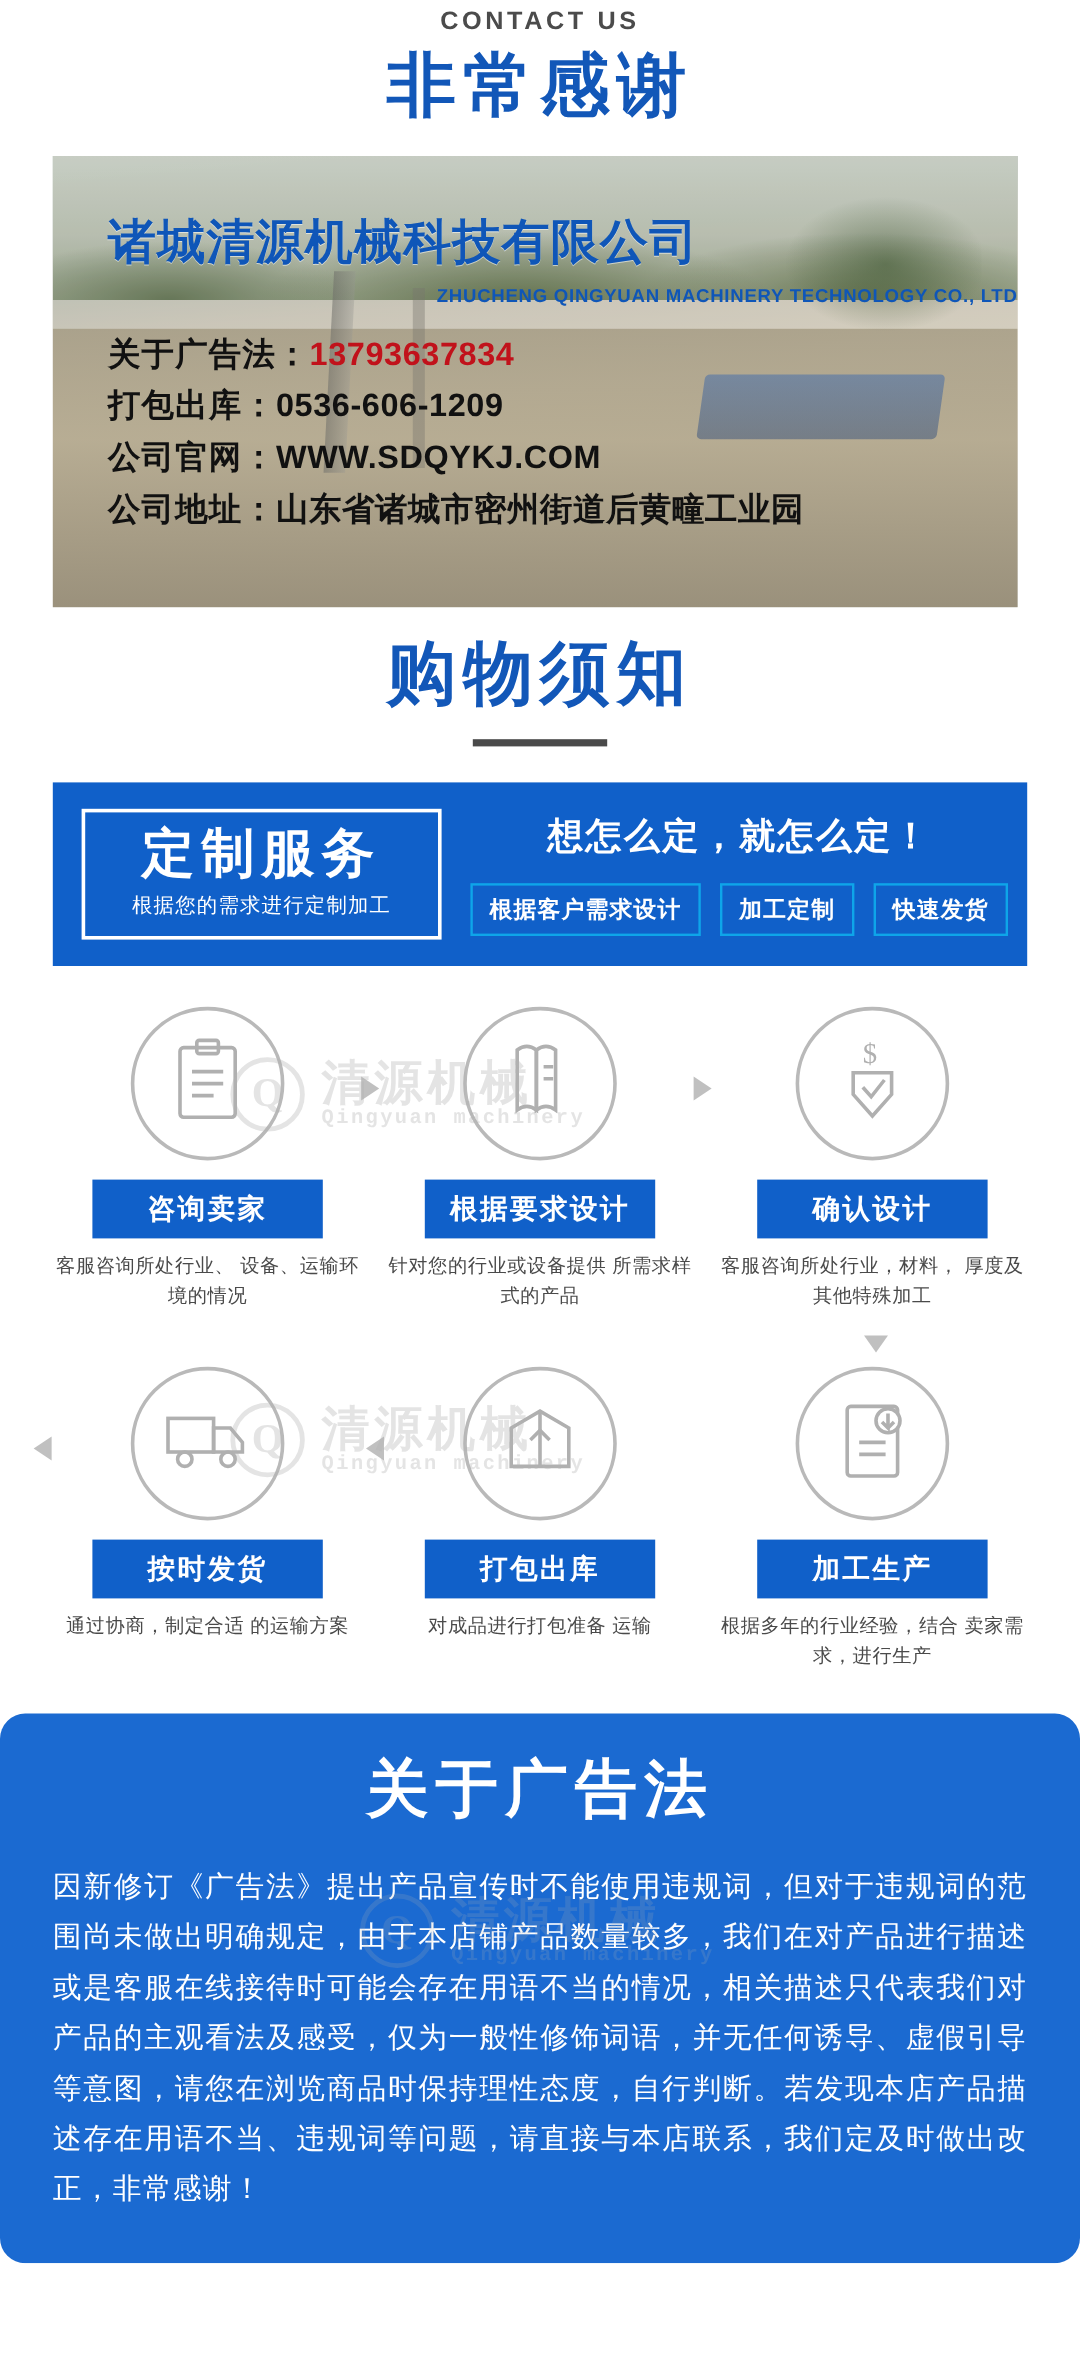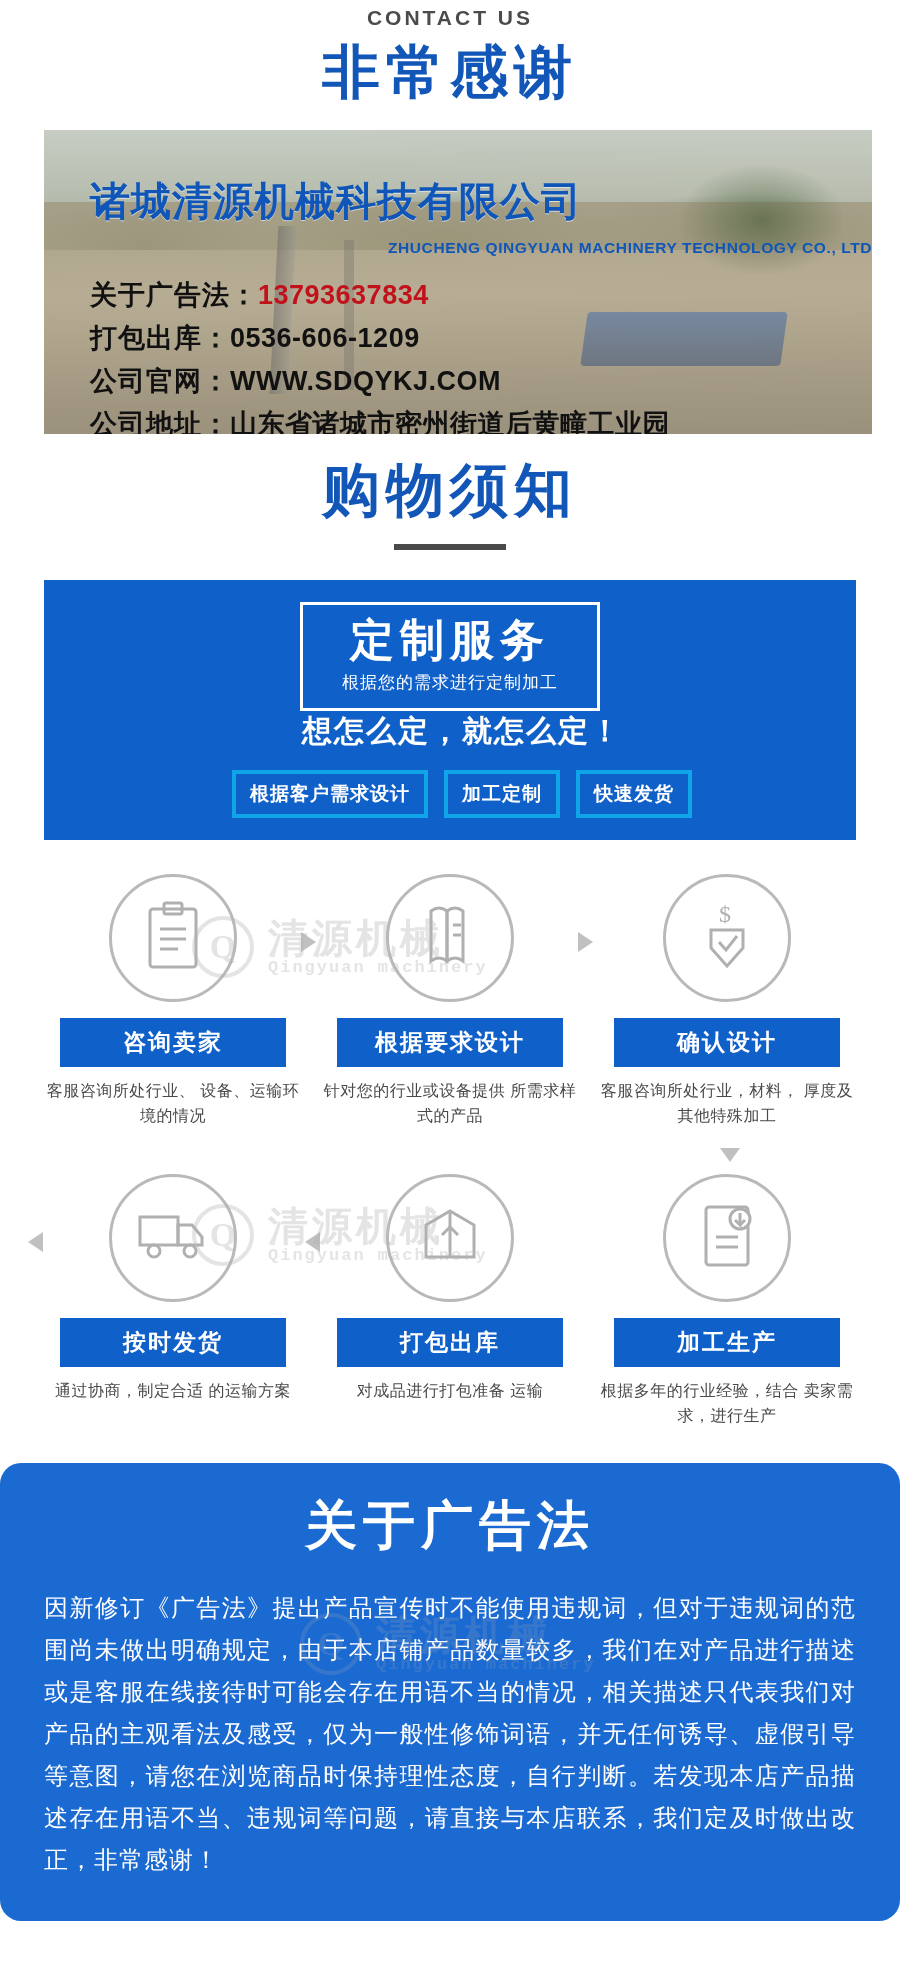--- a/index.html
+++ b/index.html
@@ -28,22 +28,22 @@
     margin-top: 10px;
     line-height: 1.1;
   }
   .rule {
     width: 112px; height: 6px; background: #4a4a4a;
     margin: 22px auto 0 auto;
   }
 
   
   .contact-banner {
-    margin: 26px 28px 0 44px;
-    height: 304px;
+    margin: 26px 52px 0 44px;
+    height: 376px;
     position: relative;
     overflow: hidden;
     background:
       linear-gradient(180deg, rgba(255,255,255,.42), rgba(255,255,255,.42)),
       linear-gradient(175deg, #8fa090 0%, #7d8c7a 18%, #a59d86 34%, #b9ad92 52%, #a89a80 70%, #8e8a76 100%);
   }
   .contact-banner .hills {
     position: absolute; left: 0; right: 0; top: 0; height: 120px;
     background:
       radial-gradient(ellipse 220px 70px at 12% 100%, #5d6f4e 0%, rgba(93,111,78,0) 70%),
@@ -99,61 +99,60 @@
   .c-value.hot { color: #c1121b; }
 
   
   .custom-panel {
     margin: 30px 44px 0 44px;
     background: #1060c9;
     padding: 22px 24px;
     display: flex;
     align-items: center;
     position: relative;
-    flex-direction: column;
   }
   .custom-left {
     border: 3px solid #ffffff;
     padding: 12px 16px 14px 16px;
     text-align: center;
     min-width: 300px;
   }
   .custom-left .t1 {
     color: #fff; font-size: 44px; font-weight: bold; letter-spacing: 6px; line-height: 1.05;
   }
   .custom-left .t2 {
     color: #fff; font-size: 17px; letter-spacing: 1px; margin-top: 8px;
   }
   .custom-right { flex: 1; padding-left: 24px; }
   .custom-right .slogan {
     color: #fff; font-size: 30px; font-weight: bold; letter-spacing: 2px; text-align: center;
     margin-bottom: 18px;
   }
   .tag-row { display: flex; justify-content: center; gap: 16px; }
   .tag {
-    border: 4px solid #0ea5e9; color: #fff; background: transparent;
+    border: 2px solid #0ea5e9; color: #fff; background: transparent;
     font-size: 19px; font-weight: bold; padding: 7px 14px; letter-spacing: 1px;
     white-space: nowrap;
   }
 
   
   .steps { margin: 34px 44px 0 44px; }
   .step-row { display: flex; justify-content: space-between; position: relative; }
   .step {
     width: 258px; text-align: center; position: relative;
   }
   .circle {
     width: 128px; height: 128px; border-radius: 50%;
     border: 3px solid #b9b9b9; margin: 0 auto;
     display: flex; align-items: center; justify-content: center;
     background: #fff;
   }
   .step-btn {
     background: #1060c9; color: #fff; font-size: 23px; font-weight: bold;
-    letter-spacing: 2px; padding: 9px 0; margin: 16px auto 0 auto; width: 226px;
+    letter-spacing: 2px; padding: 9px 0; margin: 16px auto 0 auto; width: 192px;
   }
   .step-desc {
     margin-top: 12px; font-size: 16px; color: #4a4a4a; line-height: 1.55;
     letter-spacing: .5px;
   }
   .arrow-r {
     position: absolute; top: 58px; right: -14px; width: 0; height: 0;
     border-left: 15px solid #c0c0c0; border-top: 10px solid transparent; border-bottom: 10px solid transparent;
   }
   .arrow-l {

